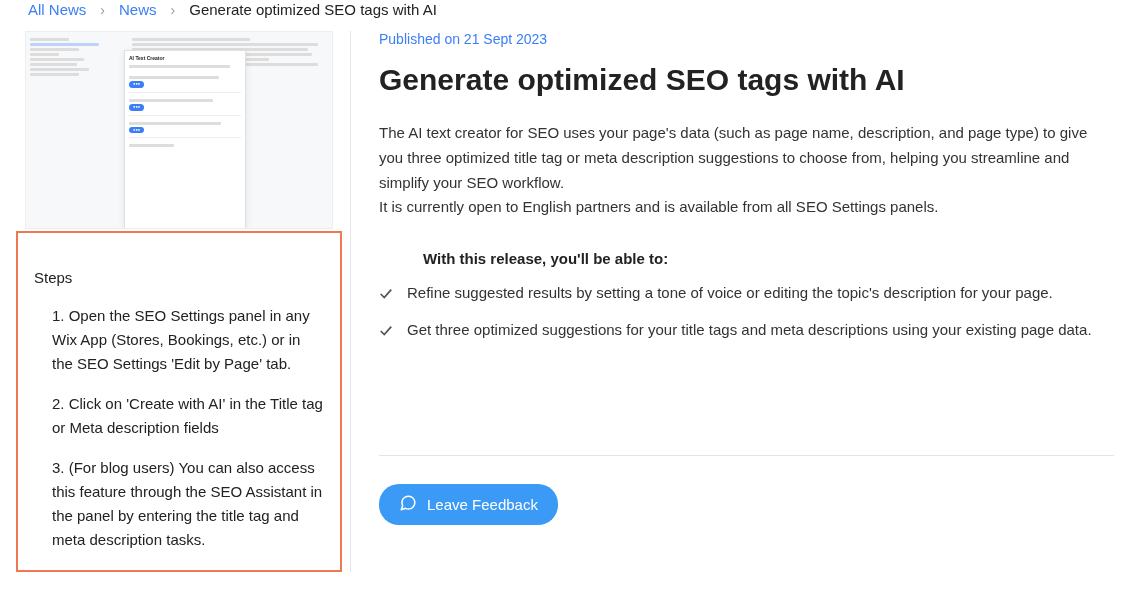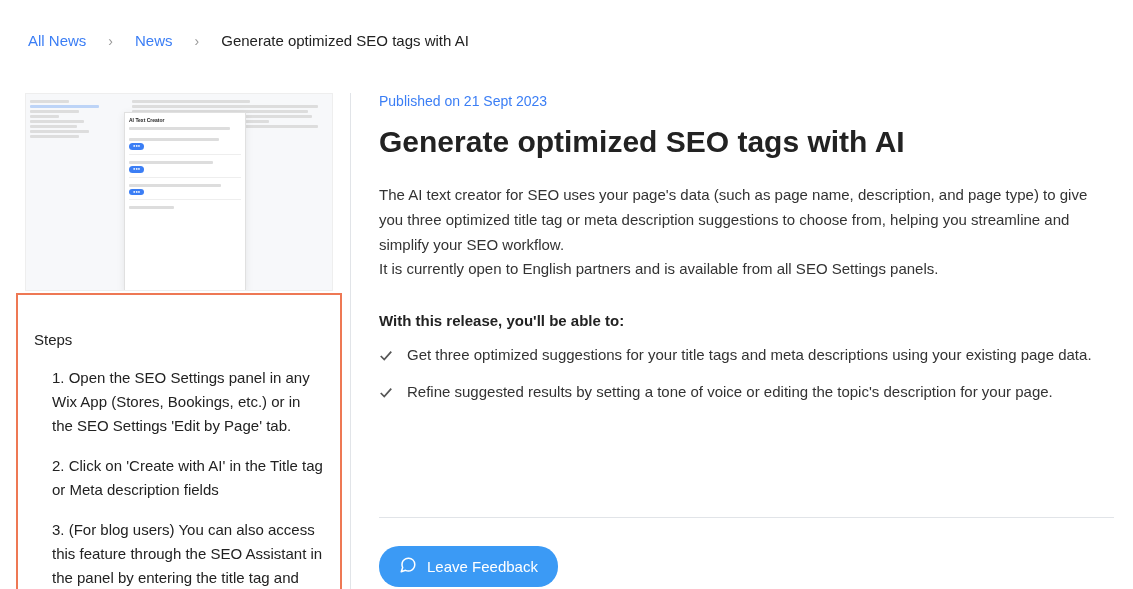--- a/index.html
+++ b/index.html
@@ -9,22 +9,22 @@
     }
     body {
       font-family: -apple-system, BlinkMacSystemFont, "Segoe UI", Helvetica, Arial, sans-serif;
       background: #fff;
       color: #333;
       width: 1133px;
     }
     .breadcrumb {
       display: flex;
       align-items: center;
-      gap: 22px;
-      padding: 32px 28px;
+      gap: 14px;
+      padding: 1px 28px;
       font-size: 15px;
     }
     .breadcrumb a {
       color: #3b7ef5;
       text-decoration: none;
     }
     .breadcrumb .chevron {
       color: #999;
       font-size: 14px;
     }
@@ -134,20 +134,21 @@
       font-size: 15px;
       color: #333;
       line-height: 1.65;
       margin-bottom: 30px;
     }
     .subtitle {
       font-size: 15px;
       font-weight: 700;
       color: #222;
       margin-bottom: 14px;
+      margin-left: 44px;
     }
     .checklist {
       list-style: none;
     }
     .checklist li {
       display: flex;
       gap: 14px;
       align-items: flex-start;
       font-size: 15px;
       color: #333;
@@ -254,29 +255,29 @@
     </div>
 
     <div class="subtitle">With this release, you'll be able to:</div>
     <ul class="checklist">
       <li>
         <span class="check">
           <svg width="14" height="14" viewBox="0 0 16 16" fill="none" stroke="currentColor" stroke-width="2">
               <path d="M2 8l4 4 8-9"></path>
             </svg>
         </span>
-        <span>Get three optimized suggestions for your title tags and meta descriptions using your existing page data.</span>
+        <span>Refine suggested results by setting a tone of voice or editing the topic's description for your page.</span>
       </li>
       <li>
         <span class="check">
           <svg width="14" height="14" viewBox="0 0 16 16" fill="none" stroke="currentColor" stroke-width="2">
               <path d="M2 8l4 4 8-9"></path>
             </svg>
         </span>
-        <span>Refine suggested results by setting a tone of voice or editing the topic's description for your page.</span>
+        <span>Get three optimized suggestions for your title tags and meta descriptions using your existing page data.</span>
       </li>
     </ul>
 
     <hr class="divider">
 
     <button class="feedback-btn">
       <span>
         <svg viewBox="0 0 24 24" fill="none" stroke="currentColor" stroke-width="2" stroke-linecap="round" stroke-linejoin="round">
             <path d="M21 11.5a8.38 8.38 0 0 1-.9 3.8 8.5 8.5 0 0 1-7.6 4.7 8.38 8.38 0 0 1-3.8-.9L3 21l1.9-5.7a8.38 8.38 0 0 1-.9-3.8 8.5 8.5 0 0 1 4.7-7.6 8.38 8.38 0 0 1 3.8-.9h.5a8.48 8.48 0 0 1 8 8v.5z"></path>
           </svg>

